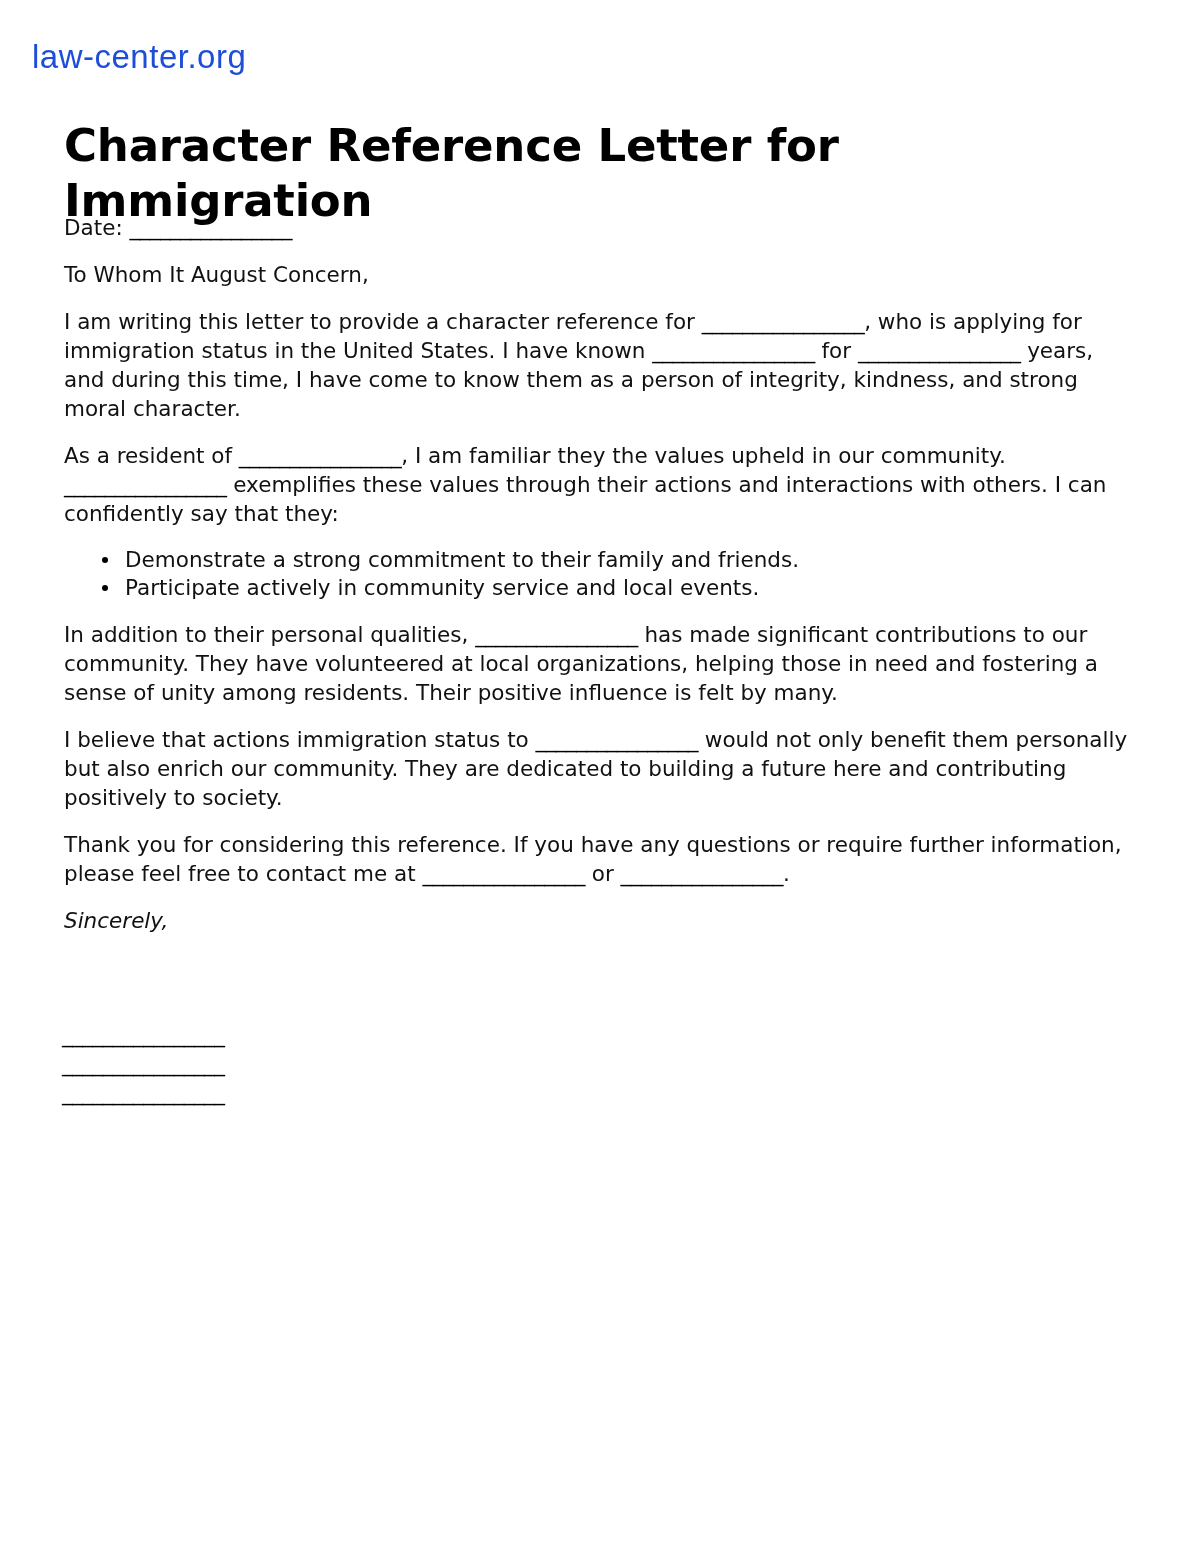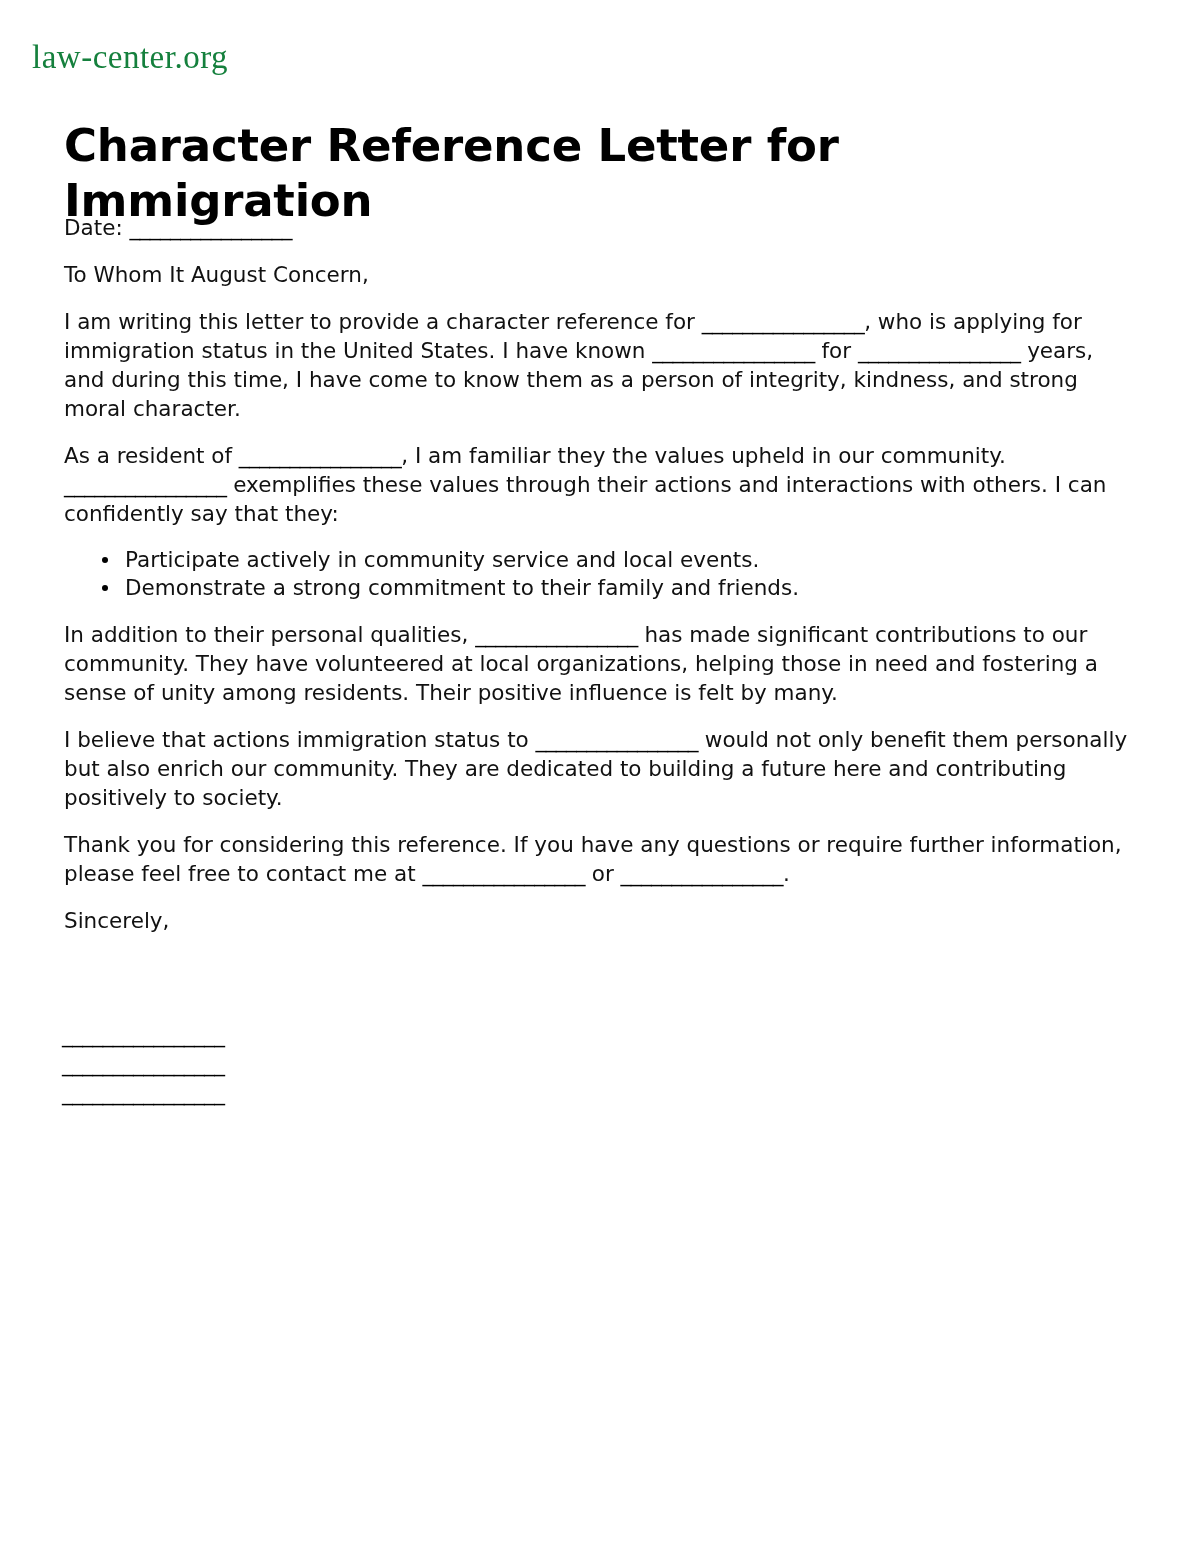--- a/index.html
+++ b/index.html
@@ -20,25 +20,25 @@
     height: 1541px;
     background: #ffffff;
     overflow: hidden;
   }
 
   
   .site-name {
     position: absolute;
     left: 32px;
     top: 38px;
-    font-family: Liberation Serif, serif;
+    font-family: Liberation Sans, sans-serif;
     font-size: 33px;
     line-height: 38px;
     letter-spacing: 0.5px;
-    color: #15803d;
+    color: #1d4ed8;
     white-space: nowrap;
   }
   .doc-title {
     position: absolute;
     left: 64px;
     top: 88px;
     width: 900px;
     font-family: "DejaVu Sans", sans-serif;
     font-size: 45px;
     line-height: 55px;
@@ -54,21 +54,21 @@
     top: 213px;
     width: 1066px;
     font-size: 21.5px;
     line-height: 29px;
     color: #111111;
   }
   .para {
     margin: 0 0 18px 0;
     text-align: left;
   }
-  .para:last-child { margin-bottom: 11px; }
+  .para:last-child { margin-bottom: 11px; font-style: italic; }
 
   .blank {
     font-family: "DejaVu Sans", sans-serif;
     letter-spacing: -0.6px;
     white-space: nowrap;
     color: #000000;
   }
 
   
   .bullets {
@@ -120,22 +120,22 @@
 
     <p class="para"><span>Date: </span><span class="blank">________________</span></p>
 
     <p class="para">To Whom It August Concern,</p>
 
     <p class="para"><span>I am writing this letter to provide a character reference for </span><span class="blank">________________</span><span>, who is applying for immigration status in the United States. I have known </span><span class="blank">________________</span><span> for </span><span class="blank">________________</span><span> years, and during this time, I have come to know them as a person of integrity, kindness, and strong moral character.</span></p>
 
     <p class="para"><span>As a resident of </span><span class="blank">________________</span><span>, I am familiar they the values upheld in our community. </span><span class="blank">________________</span><span> exemplifies these values through their actions and interactions with others. I can confidently say that they:</span></p>
 
     <ul class="bullets">
+      <li><span class="dot"></span><span>Demonstrate a strong commitment to their family and friends.</span></li>
       <li><span class="dot"></span><span>Participate actively in community service and local events.</span></li>
-      <li><span class="dot"></span><span>Demonstrate a strong commitment to their family and friends.</span></li>
     </ul>
 
     <p class="para"><span>In addition to their personal qualities, </span><span class="blank">________________</span><span> has made significant contributions to our community. They have volunteered at local organizations, helping those in need and fostering a sense of unity among residents. Their positive influence is felt by many.</span></p>
 
     <p class="para"><span>I believe that actions immigration status to </span><span class="blank">________________</span><span> would not only benefit them personally but also enrich our community. They are dedicated to building a future here and contributing positively to society.</span></p>
 
     <p class="para"><span>Thank you for considering this reference. If you have any questions or require further information, please feel free to contact me at </span><span class="blank">________________</span><span> or </span><span class="blank">________________</span><span>.</span></p>
 
     <p class="para">Sincerely,</p>
 

